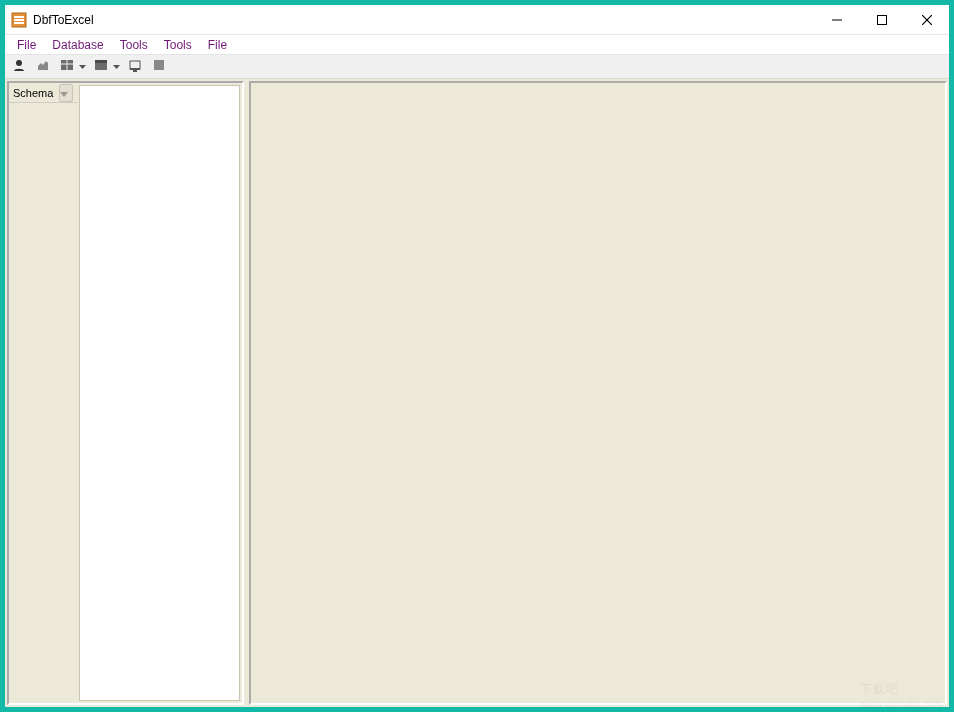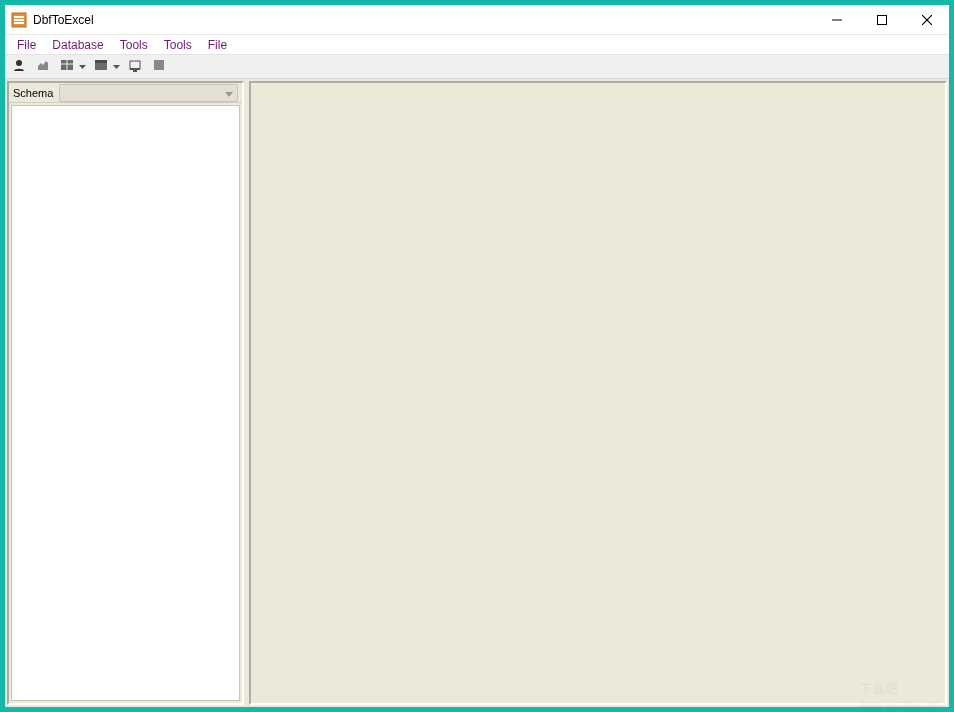--- a/index.html
+++ b/index.html
@@ -108,21 +108,21 @@
   
   .client {
     flex: 1;
     display: flex;
     background: #ece9d8;
     min-height: 0;
   }
   .left-pane {
     width: 237px;
     display: flex;
-    flex-direction: column;
+    flex-direction: row;
     background: #ece9d8;
     border: 2px inset #fff;
     margin: 2px 0 2px 2px;
   }
   .schema-row {
     height: 20px;
     display: flex;
     align-items: center;
     background: #ece9d8;
     border-bottom: 1px solid #d0ccc0;

